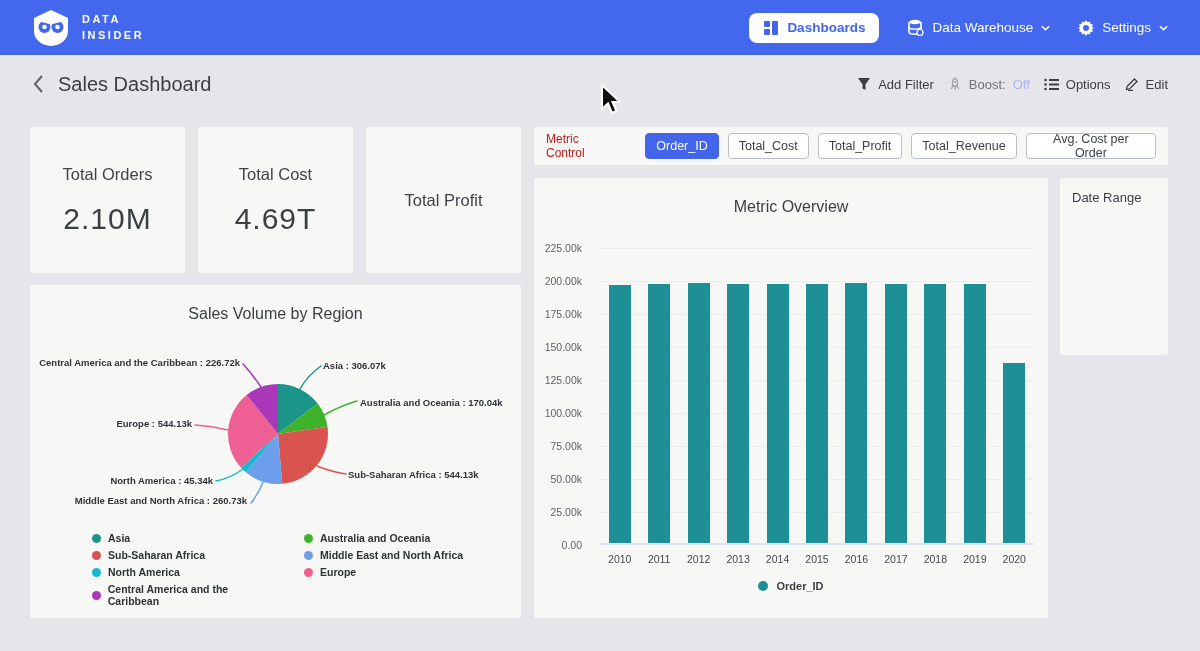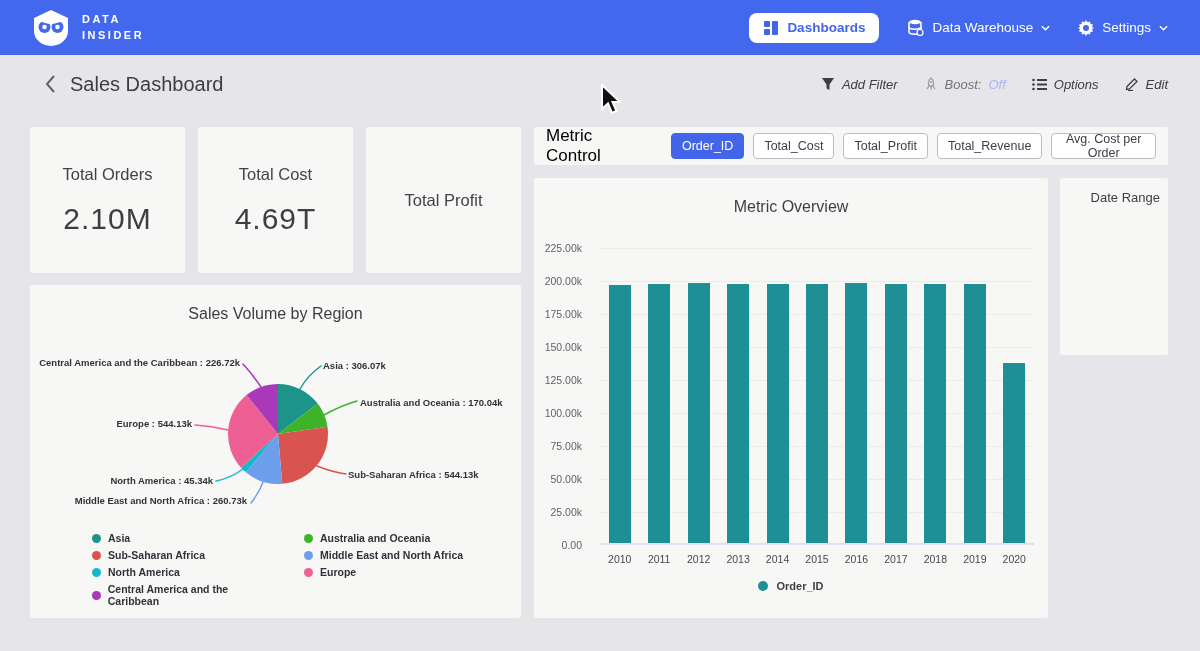--- a/index.html
+++ b/index.html
@@ -11,39 +11,39 @@
          display:flex; align-items:center; padding:0 32px; }
   .brand { display:flex; align-items:center; gap:12px; cursor:pointer; }
   .brandtxt { color:#fff; font-size:11px; font-weight:bold; letter-spacing:2.5px; line-height:1.45; }
   .nav-right { margin-left:auto; display:flex; align-items:center; gap:28px; }
   .pill { background:#fff; color:#4365e9; border-radius:8px; height:30px; padding:0 14px;
           display:flex; align-items:center; gap:8px; font-size:13.5px; font-weight:bold; cursor:pointer; }
   .navitem { display:flex; align-items:center; gap:8px; color:#fff; font-size:13.5px; font-weight:500; cursor:pointer; }
   .chev { width:9px; height:6px; }
 
   
-  .header { position:absolute; left:0; top:55px; width:1200px; height:58px; display:flex; align-items:center;padding-left:12px; }
+  .header { position:absolute; left:0; top:55px; width:1200px; height:58px; display:flex; align-items:center; }
   .back { margin-left:26px; width:24px; height:24px; display:flex; align-items:center; justify-content:center; cursor:pointer; }
   .page-title { font-size:20px; font-weight:500; color:#3b3f44; margin-left:8px; }
-  .actions { margin-left:auto; margin-right:32px; display:flex; align-items:flex-start; gap:26px;font-style:italic; }
+  .actions { margin-left:auto; margin-right:32px; display:flex; align-items:flex-start; gap:14px; }
   .action { display:flex; align-items:center; gap:7px; font-size:13px; font-weight:500; color:#3c4043; cursor:pointer; }
   .action .muted { color:#737373; }
   .action .off { color:#a9b5f2; }
 
   
   .panel { position:absolute; background:#f7f7f6; border-radius:2px; }
 
   
   .kpi { width:155px; height:146px; top:127px; display:flex; flex-direction:column; align-items:center; justify-content:center; gap:18px; }
   .kpi-label { font-size:16.5px; font-weight:500; color:#3f4348; }
   .kpi-value { font-size:30px; font-weight:normal; color:#3b3f44; letter-spacing:1px; }
 
   
   .mc { left:534px; top:127px; width:634px; height:38px; display:flex; align-items:center; padding:0 12px; gap:9px; }
-  .mc-label { font-size:17px; color:#000000; margin-right:16px; }
+  .mc-label { font-size:12px; color:#b91c1c; margin-right:16px; }
   .chip { background:#fff; border:1px solid #b9bdc4; border-radius:4px; height:26px; padding:0 10px;
           font-size:12.5px; color:#3b3f44; display:flex; align-items:center; cursor:pointer; font-family:inherit; }
   .chip.sel { background:#4365e9; border-color:#4365e9; color:#fff; }
 
   
   .barpanel { left:534px; top:178px; width:514px; height:440px; }
   .chart-title { position:absolute; left:0; right:0; top:20px; text-align:center; font-size:16px; color:#3b3f44; }
   .yaxis { position:absolute; left:0; top:70px; width:54px; height:297px; }
   .ytick { position:absolute; right:6px; font-size:10.5px; color:#5f6368; }
   .plot { position:absolute; left:66px; right:14px; top:70px; height:297px; border-bottom:2px solid #dde1ee; }
@@ -52,21 +52,21 @@
   .slot { flex:1; display:flex; align-items:flex-end; justify-content:center; }
   .bar { width:22px; background:#1f8f96; }
   .xlabels { position:absolute; left:66px; right:14px; top:375px; display:flex; }
   .xlab { flex:1; text-align:center; font-size:10.5px; color:#45494e; }
   .bar-legend { position:absolute; left:0; right:0; top:402px; display:flex; align-items:center; justify-content:center; gap:8px;
                 font-size:11px; font-weight:bold; color:#3b3f44; }
   .dot { width:10px; height:10px; border-radius:50%; display:inline-block; }
 
   
   .dr { left:1060px; top:178px; width:108px; height:177px; padding:10px 8px; }
-  .dr-label { font-size:13px; color:#3b3f44; margin:2px 0 8px 4px;text-align:right; }
+  .dr-label { font-size:13px; color:#3b3f44; margin:2px 0 8px 4px; }
   .drbtn { display:block; width:100%; height:25px; margin-bottom:6px; background:#fff; border:1px solid #b9bdc4;
            border-radius:4px; font-size:12.5px; color:#3b3f44; cursor:pointer; font-family:inherit; }
   .drbtn.sel { background:#4365e9; border-color:#4365e9; color:#fff; }
 
   
   .piepanel { left:30px; top:285px; width:491px; height:333px; }
   .pie-svg { position:absolute; left:196px; top:97px; width:104px; height:104px; }
   .leaders { position:absolute; left:0; top:0; width:491px; height:333px; pointer-events:none; }
   .plabel { position:absolute; font-size:9.5px; font-weight:bold; color:#2f3338; white-space:nowrap; }
   .pl0 { left:293px; top:75px; }

